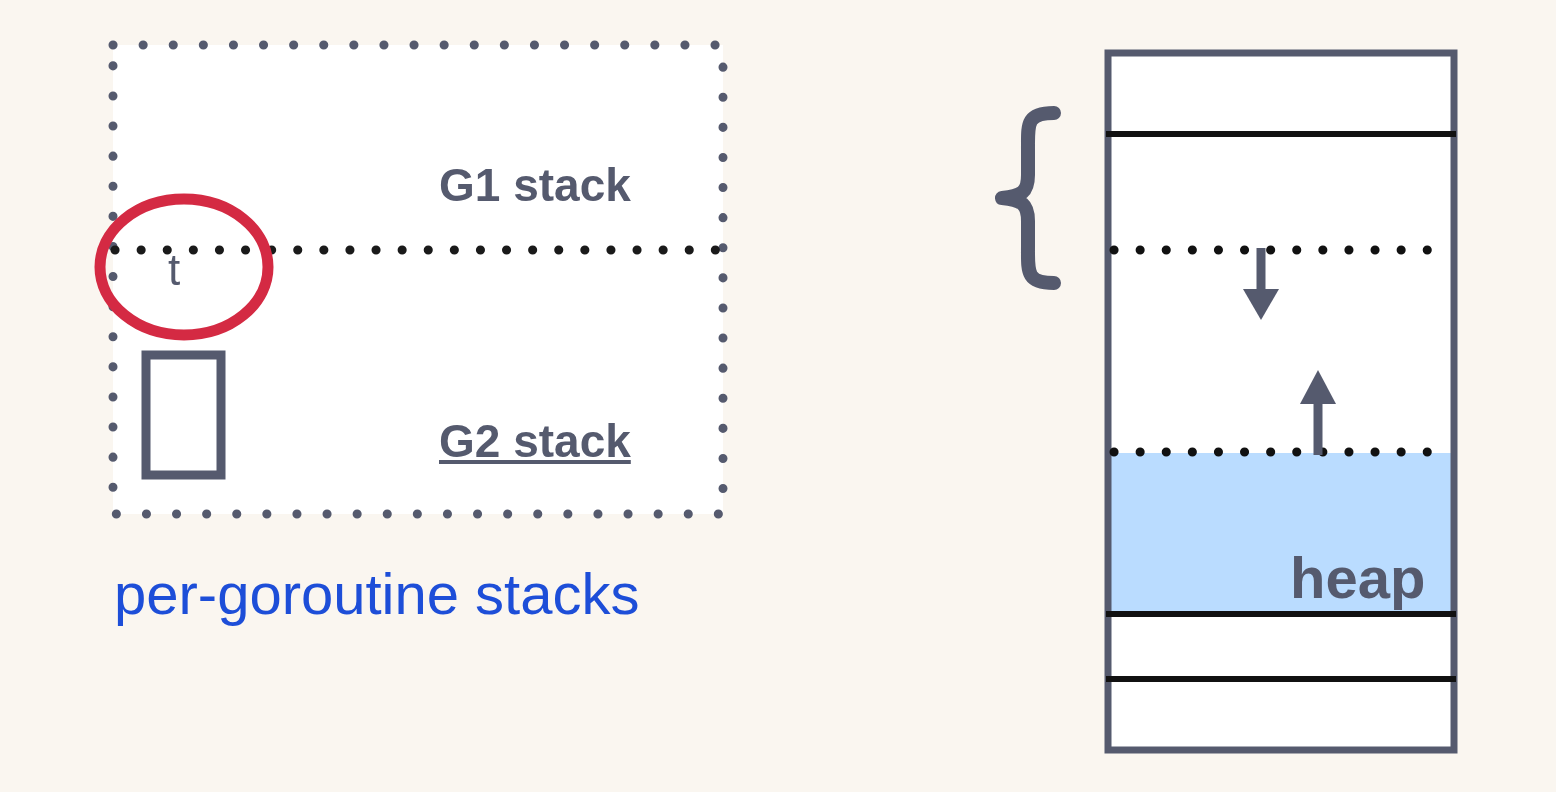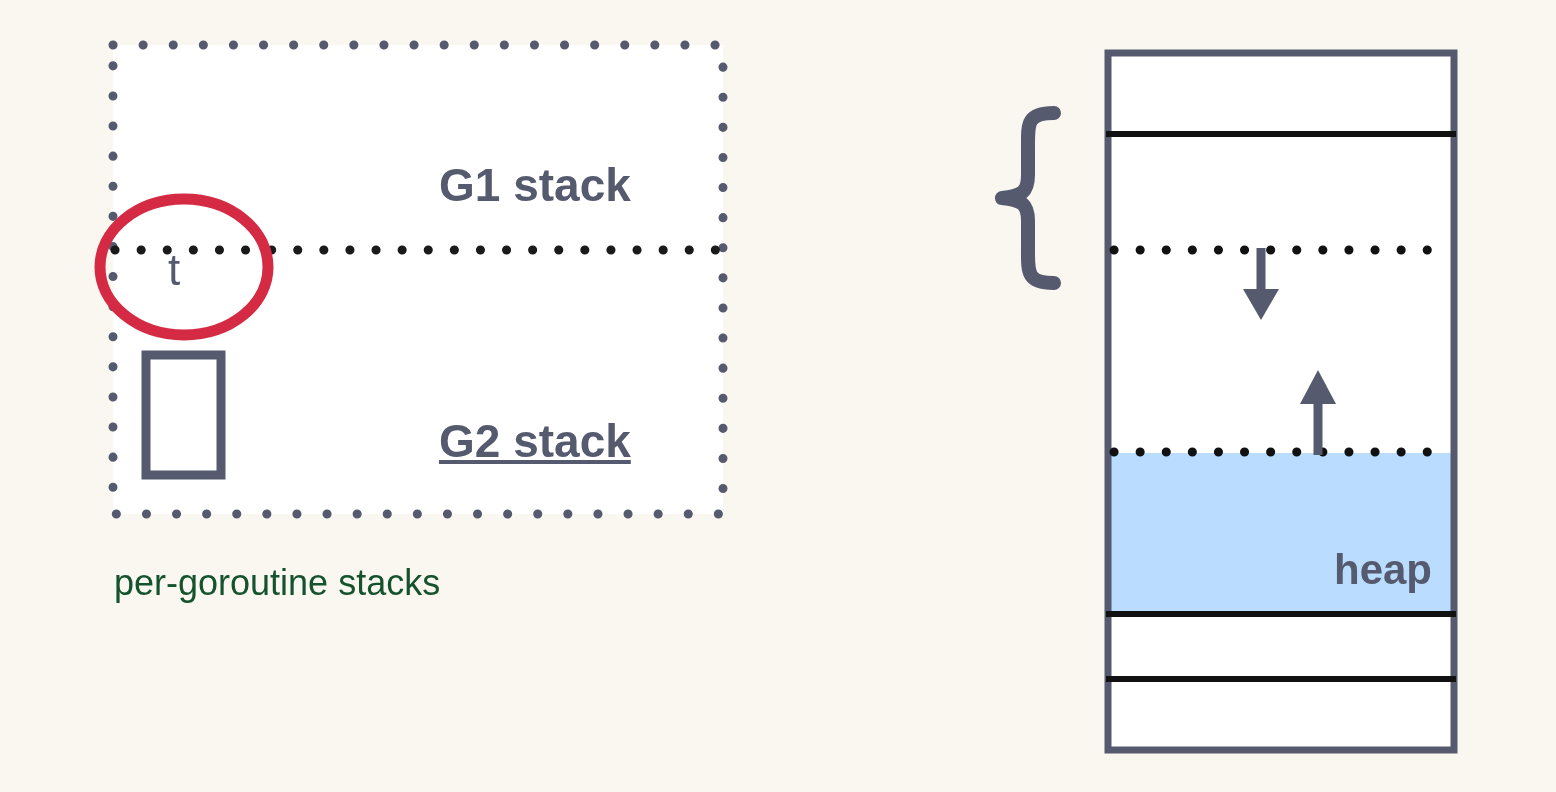--- a/index.html
+++ b/index.html
@@ -44,32 +44,31 @@
     font-size: 46px;
     text-decoration: underline;
   }
   #t-label {
     left: 152px; top: 248px;
     font-size: 44px;
     font-weight: normal;
   }
   #caption-label {
     left: 98px; top: 565px;
-    font-size: 36px;
+    font-size: 58px;
     font-weight: normal;
-    color: #14532d;
+    color: #1d4ed8;
   }
   #stack-label {
     left: 1270px; top: 190px;
     font-size: 46px;
   }
   #heap-label {
     left: 1274px; top: 549px;
-    font-size: 42px;
-    margin-left: 44px;
+    font-size: 58px;
   }
 </style>
 </head>
 <body>
 
 <div class="stage">
 
   <svg width="1556" height="792" viewBox="0 0 1556 792">
 
     <g>

